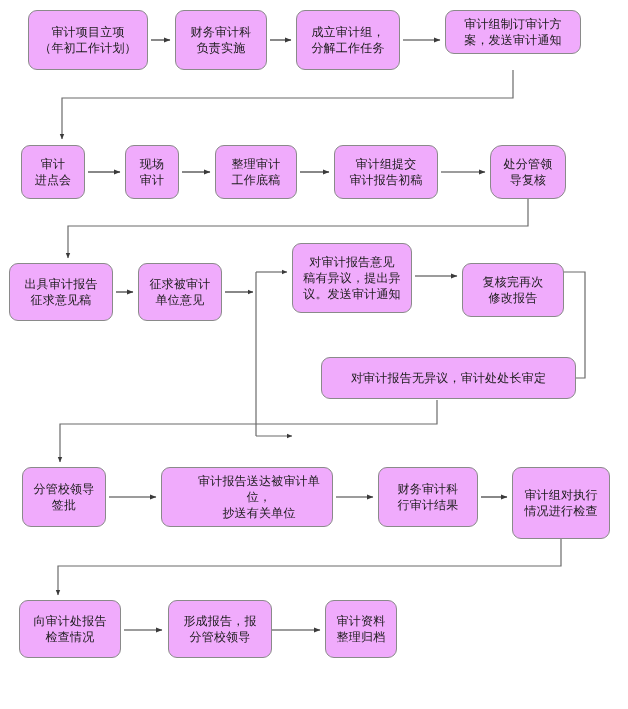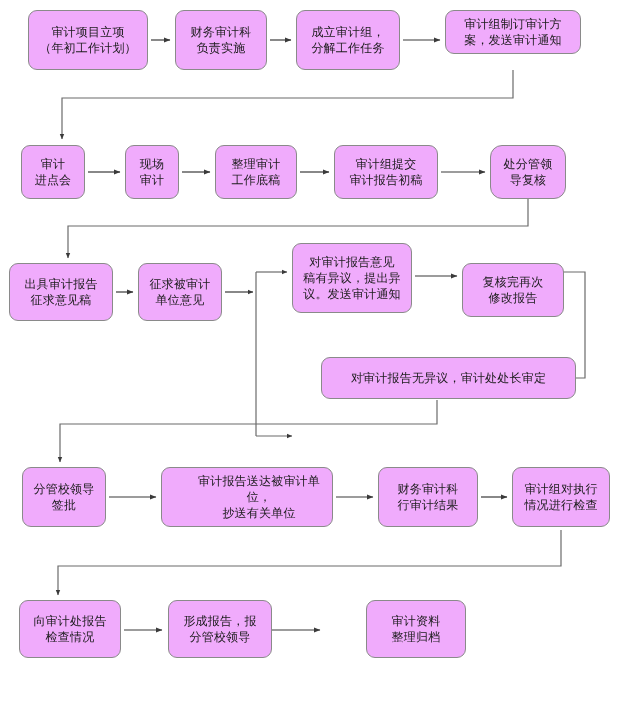--- a/index.html
+++ b/index.html
@@ -126,23 +126,23 @@
   <div class="node" style="left: 462px; top: 263px; width: 102px; height: 54px;">复核完再次
 修改报告</div>
   <div class="node wide" style="left: 297px; top: 357px; width: 255px; height: 42px; margin-left: 24px;">对审计报告无异议，审计处处长审定</div>
 
   <div class="node" style="left: 22px; top: 467px; width: 84px; height: 60px;">分管校领导
 签批</div>
   <div class="node wide" style="left: 161px; top: 467px; width: 172px; height: 60px; padding-left: 28px;">审计报告送达被审计单位，
 抄送有关单位</div>
   <div class="node" style="left: 378px; top: 467px; width: 100px; height: 60px;">财务审计科
 行审计结果</div>
-  <div class="node" style="left: 512px; top: 467px; width: 98px; height: 60px;">审计组对执行
+  <div class="node" style="left: 512px; top: 467px; width: 98px; height: 72px;">审计组对执行
 情况进行检查</div>
 
   <div class="node" style="left: 19px; top: 600px; width: 102px; height: 58px;">向审计处报告
 检查情况</div>
   <div class="node" style="left: 168px; top: 600px; width: 104px; height: 58px;">形成报告，报
 分管校领导</div>
-  <div class="node" style="left: 325px; top: 600px; width: 100px; height: 58px; margin-left: 41px;">审计资料
+  <div class="node" style="left: 325px; top: 600px; width: 72px; height: 58px;">审计资料
 整理归档</div>
 
 </div>
 
 </body></html>

